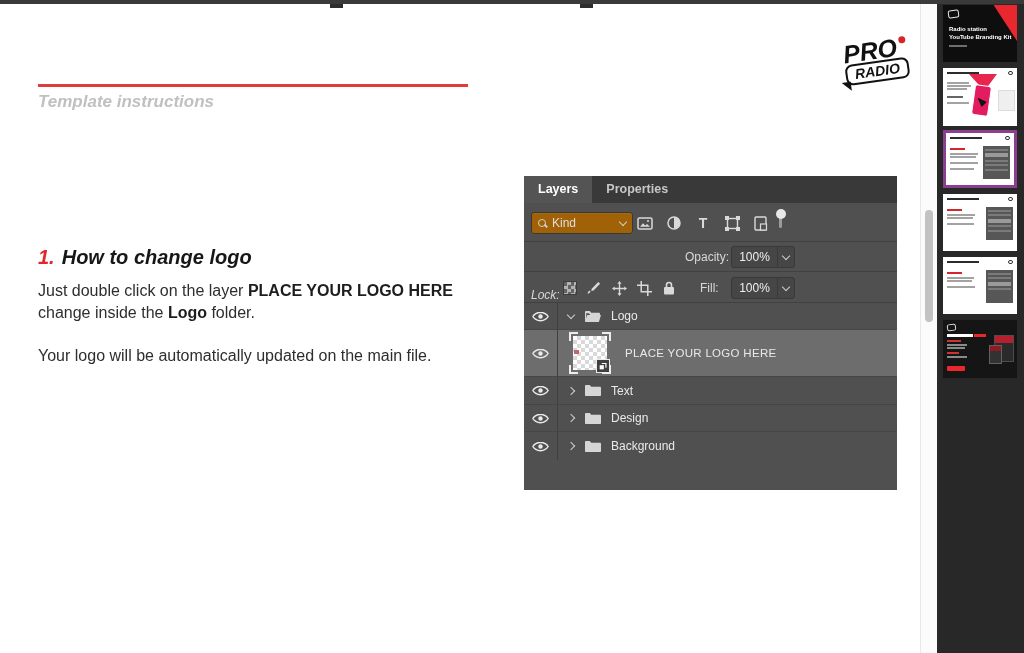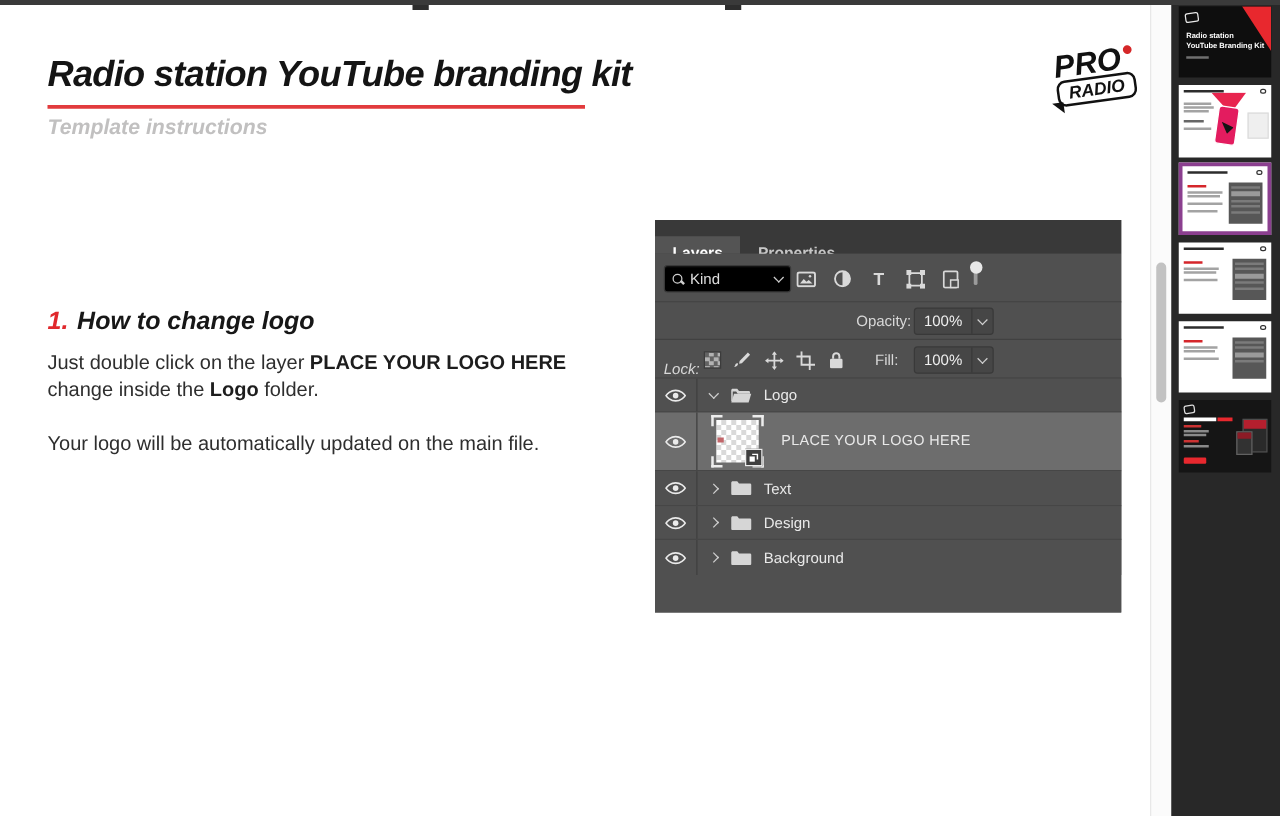--- a/index.html
+++ b/index.html
@@ -30,29 +30,29 @@
   .logo-dot { display:inline-block; width:7px; height:7px; background:#d52728; border-radius:50%; margin-left:2px; vertical-align:top; }
   .logo-bubble { position:relative; display:inline-block; border:2.5px solid #111; border-radius:7px;
                  padding:0 7px 1px; margin-top:1px; font-size:14px; font-weight:bold; font-style:italic; color:#111; }
   .logo-tail { position:absolute; left:-7px; bottom:-7px; width:0; height:0;
                border-top:9px solid #111; border-left:9px solid transparent; }
 
   
   .ps { position:absolute; left:524px; top:176px; width:373px; height:314px; background:#505050;
         font-size:12px; color:#dedede; }
   .ps-tabs { height:27px; background:#393939; display:flex; }
-  .ps-tab { padding:0 14px; line-height:27px; font-weight:bold; color:#c7c7c7; font-size:12.5px;margin-top:13px; }
+  .ps-tab { padding:0 14px; line-height:27px; font-weight:bold; color:#c7c7c7; font-size:12.5px; }
   .ps-tab.active { background:#545454; color:#ffffff; }
 
   .ps-row { position:relative; background:#505050; border-bottom:1px solid #414141; }
   .filter-row { height:39px; }
   .blend-row  { height:30px; }
   .lock-row   { height:31px; }
 
-  .dd { position:absolute; background:#000000; border:1px solid #393939; border-radius:3px; height:22px;
+  .dd { position:absolute; background:#a16207; border:1px solid #393939; border-radius:3px; height:22px;
         display:flex; align-items:center; padding:0 6px; gap:5px; box-shadow:inset 0 1px 0 rgba(255,255,255,0.05); }
   .kind-dd { left:7px; top:9px; width:102px; }
   .blend-dd { left:7px; top:4px; width:140px; }
   .dd .spring { flex:1; }
 
   .chev-down { width:6px; height:6px; border-right:1.7px solid #cfcfcf; border-bottom:1.7px solid #cfcfcf;
                display:inline-block; transform:rotate(45deg); margin-top:-3px; }
   .chev-right { width:6px; height:6px; border-right:1.7px solid #cfcfcf; border-bottom:1.7px solid #cfcfcf;
                 display:inline-block; transform:rotate(-45deg); }
 
@@ -162,21 +162,20 @@
 </style>
 </head>
 <body>
 
 <div class="stage">
 
   <div class="top-strip"></div>
   <div class="notch n1"></div>
   <div class="notch n2"></div>
 
-  <h1 class="page-title">Radio station YouTube branding kit</h1>
   <div class="title-rule"></div>
   <div class="subtitle">Template instructions</div>
 
   <div class="logo">
     <div class="logo-pro"><span>PRO</span><span class="logo-dot"></span></div>
     <span class="logo-bubble">
       <span class="logo-tail"></span>
       <span>RADIO</span>
     </span>
   </div>

